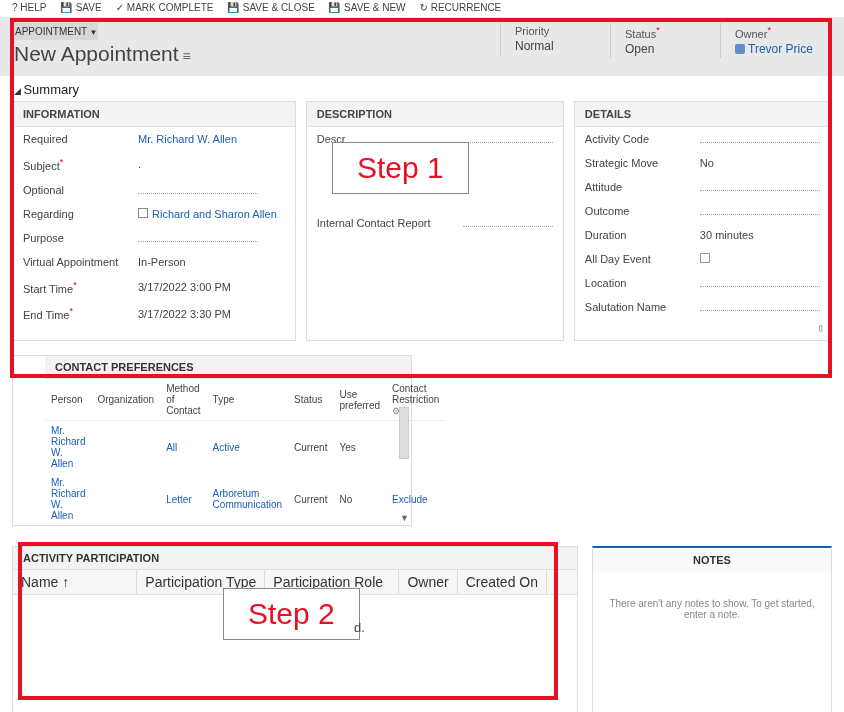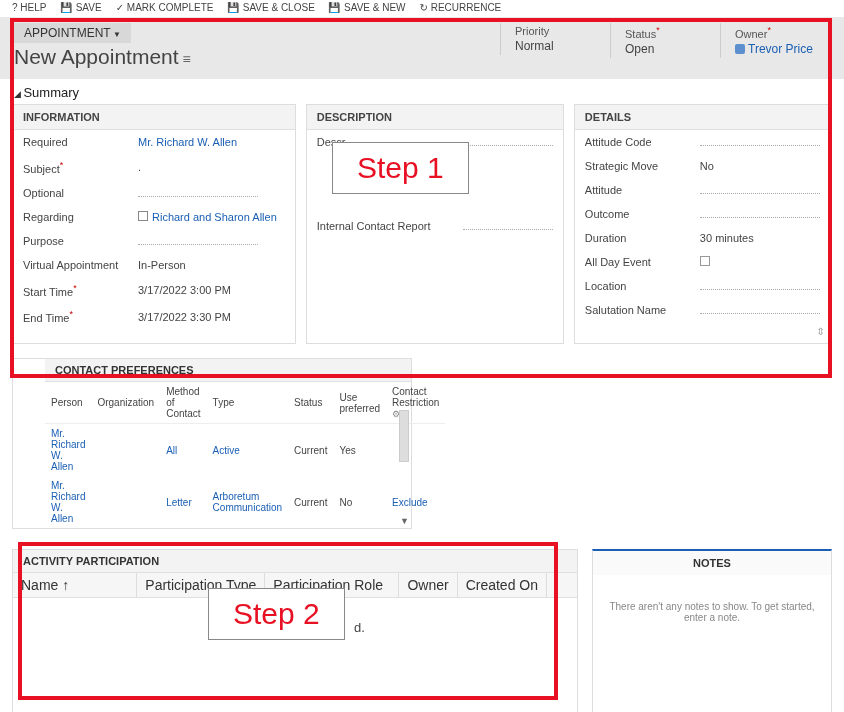--- a/index.html
+++ b/index.html
@@ -24,22 +24,22 @@
     .header-bar {
       background: #e8e8e8;
       padding: 6px 14px 10px 14px;
       display: flex;
       align-items: flex-start;
     }
     .appt-block { flex: 1; }
     .appt-dropdown {
       background: #d8d8d8;
       display: inline-block;
-      padding: 3px 10px;
-      font-size: 12px;
+      padding: 3px 1px;
+      font-size: 10px;
       color: #333;
     }
     .appt-dropdown::after { content: " ▼"; font-size: 8px; }
     .page-title {
       font-size: 21px;
       color: #444;
       font-weight: 300;
       margin-top: 2px;
     }
     .page-title::after { content: " ≡"; font-size: 14px; color: #666; }
@@ -222,21 +222,21 @@
     .step-box {
       position: absolute;
       background: #fff;
       border: 1px solid #888;
       color: #e81123;
       font-size: 30px;
       padding: 8px 24px;
       font-weight: 400;
     }
     .step1 { left: 332px; top: 142px; }
-    .step2 { left: 208px; top: 588px; }
+    .step2 { left: 223px; top: 588px; }
     .step-suffix {
       position: absolute;
       font-size: 13px;
       color: #444;
     }
     .suffix2 { left: 354px; top: 620px; }
     .details-scroll {
       position: absolute;
       right: 6px;
       bottom: 6px;
@@ -333,21 +333,21 @@
     <div style="height:60px;"></div>
     <div class="form-row">
       <div class="form-label" style="width:140px;">Internal Contact Report</div>
       <div class="form-value" style="text-align:right;"><span class="dotted-small"></span></div>
     </div>
   </div>
 
   <div class="panel" style="position:relative;">
     <div class="panel-header">DETAILS</div>
     <div class="form-row">
-      <div class="form-label">Attitude Code</div>
+      <div class="form-label">Activity Code</div>
       <div class="form-value"><span class="dotted"></span></div>
     </div>
     <div class="form-row">
       <div class="form-label">Strategic Move</div>
       <div class="form-value">No</div>
     </div>
     <div class="form-row">
       <div class="form-label">Attitude</div>
       <div class="form-value"><span class="dotted"></span></div>
     </div>

